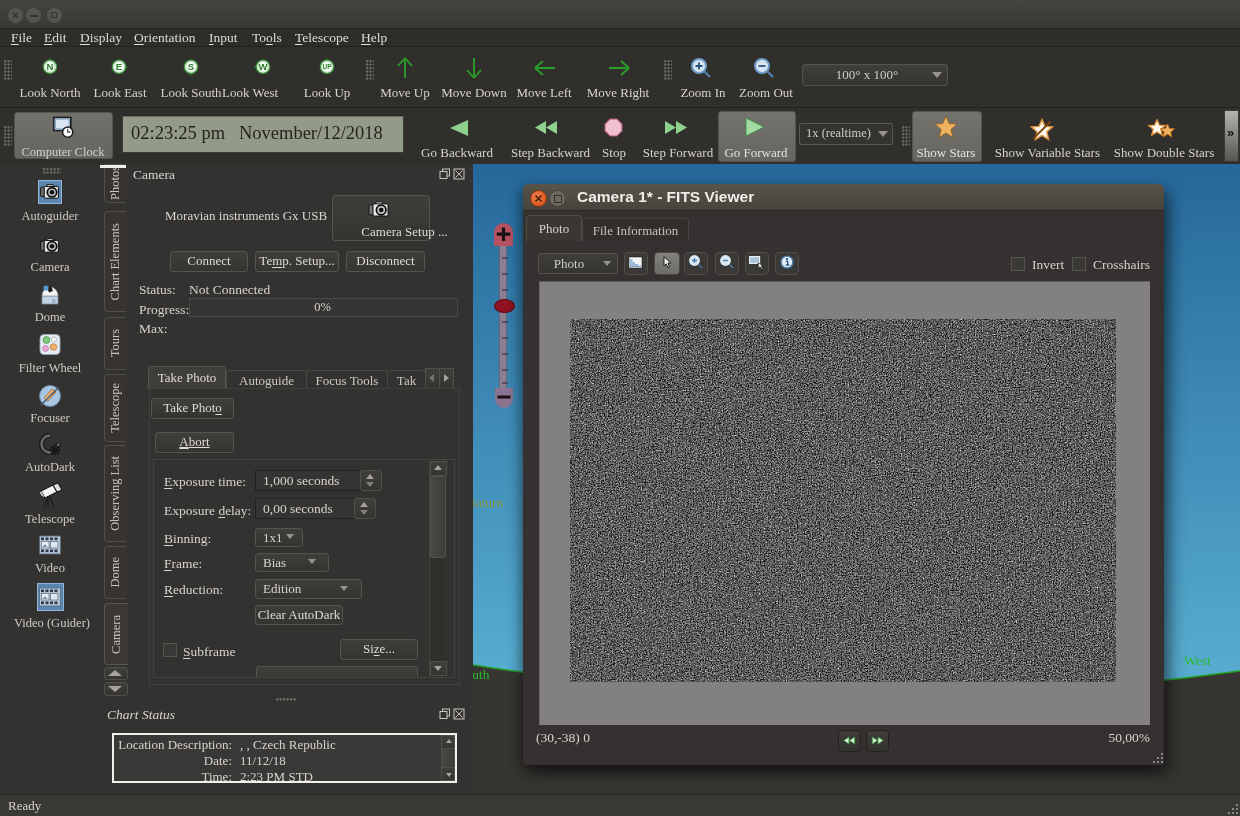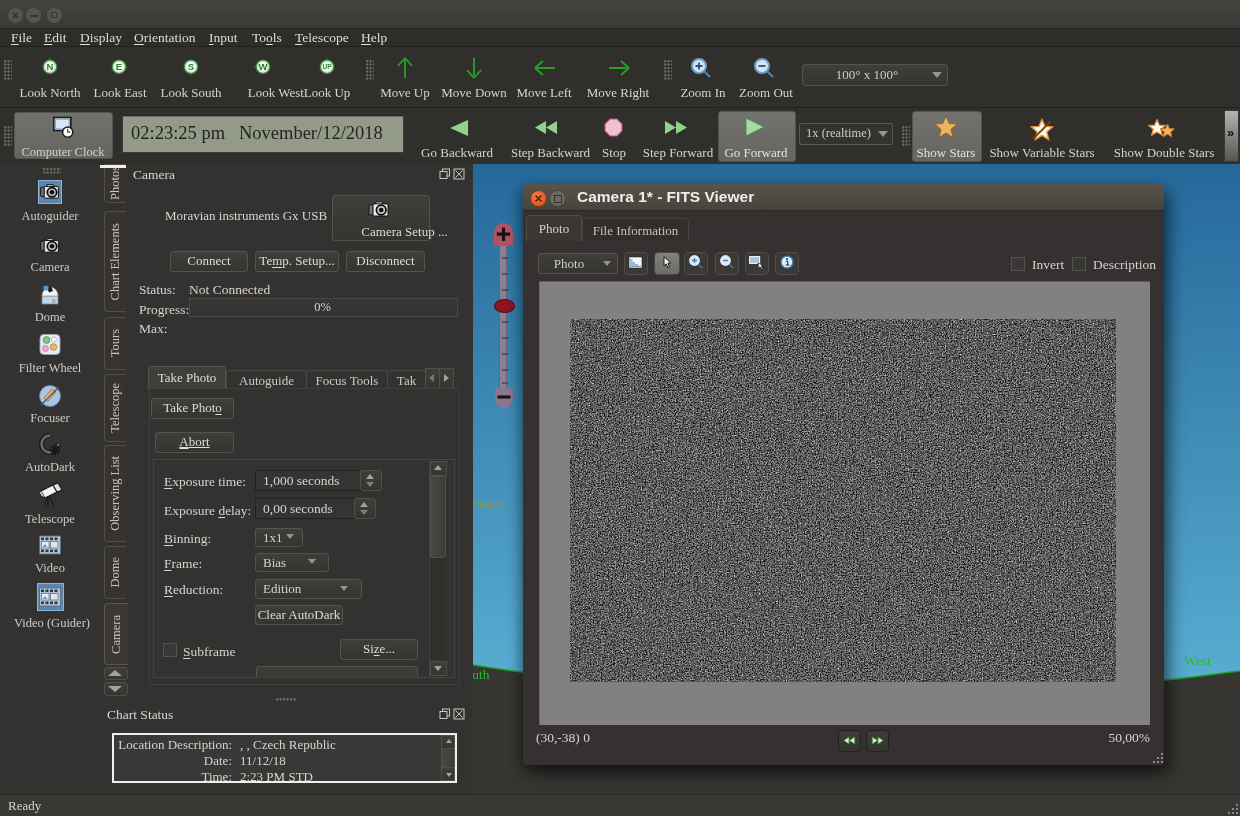--- a/index.html
+++ b/index.html
@@ -93,21 +93,21 @@
       <svg class="abs" style="left:317px;top:10px;" width="20" height="20" viewBox="0 0 20 20">
         <polygon points="10,0.5 13,4.5 7,4.5" fill="#1f6420"></polygon>
         <circle cx="10" cy="9.8" r="6.8" fill="url(#cgrad)" stroke="#3e8e3e" stroke-width="1.1"></circle>
         <text x="10" y="12.2" font-family="Liberation Sans" font-size="6.5" font-weight="bold" fill="#2a7a2a" text-anchor="middle">UP</text>
       </svg>
   <div class="abs vgrip" style="left:4px;top:13px;width:8px;height:21px;"></div>
 
     <div class="abs lbl" style="left:10px;top:38px;width:80px;text-align:center;">Look North</div>
     <div class="abs lbl" style="left:82px;top:38px;width:76px;text-align:center;">Look East</div>
     <div class="abs lbl" style="left:150px;top:38px;width:82px;text-align:center;">Look South</div>
-    <div class="abs lbl" style="left:222px;top:38px;width:82px;text-align:right;">Look West</div>
+    <div class="abs lbl" style="left:222px;top:38px;width:82px;text-align:left;">Look West</div>
     <div class="abs lbl" style="left:292px;top:38px;width:70px;text-align:center;">Look Up</div>
   <div class="abs vgrip" style="left:366px;top:13px;width:8px;height:21px;"></div>
 
   <svg class="abs" style="left:394px;top:9px;" width="22" height="24" viewBox="0 0 22 24">
     <path d="M11 22 L11 4 M11 2 L4 10 M11 2 L18 10" stroke="#2aa02a" stroke-width="1.8" fill="none"></path>
   </svg>
   <div class="abs lbl" style="left:370px;top:38px;width:70px;text-align:center;">Move Up</div>
   <svg class="abs" style="left:463px;top:9px;" width="22" height="24" viewBox="0 0 22 24">
     <path d="M11 2 L11 20 M11 22 L4 14 M11 22 L18 14" stroke="#2aa02a" stroke-width="1.8" fill="none"></path>
   </svg>
@@ -187,21 +187,21 @@
 
   <div class="abs" style="left:912px;top:3px;width:68px;height:49px;border-radius:3px;background:linear-gradient(#74726c,#67655f);border:1px solid #55534e;"></div>
   <svg class="abs" style="left:934px;top:7px;" width="24" height="24" viewBox="0 0 24 24">
     <polygon points="12,1 15.2,8.6 23,9 17,14.4 18.9,22.5 12,18 5.1,22.5 7,14.4 1,9 8.8,8.6" fill="#efb260" stroke="#8a5a20" stroke-width="0.8"></polygon>
   </svg>
   <div class="abs lbl" style="left:912px;top:37px;width:68px;text-align:center;color:#e3e1dd;">Show Stars</div>
   <svg class="abs" style="left:1030px;top:10px;" width="24" height="24" viewBox="0 0 24 24">
     <polygon points="12,1.5 15,8.4 22.5,8.8 16.8,13.9 18.6,21.5 12,17.3 5.4,21.5 7.2,13.9 1.5,8.8 9,8.4" fill="#fdf9f0" stroke="#e2953f" stroke-width="1.4"></polygon>
     <path d="M3.5 20.5 L20.5 3.5" stroke="#7c4510" stroke-width="1.8"></path>
   </svg>
-  <div class="abs lbl" style="left:984px;top:37px;width:116px;text-align:center;">Show Variable Stars</div>
+  <div class="abs lbl" style="left:984px;top:37px;width:116px;text-align:right;">Show Variable Stars</div>
   <svg class="abs" style="left:1147px;top:11px;" width="30" height="22" viewBox="0 0 30 22">
     <polygon points="10,0.8 12.4,6.2 18.2,6.5 13.8,10.3 15.2,16.1 10,12.9 4.8,16.1 6.2,10.3 1.8,6.5 7.6,6.2" fill="#fdf9f0" stroke="#e2953f" stroke-width="1.3"></polygon>
     <polygon points="20.5,5 22.5,9.5 27.5,9.8 23.7,13 24.9,17.9 20.5,15.2 16.1,17.9 17.3,13 13.5,9.8 18.5,9.5" fill="#f2b263" stroke="#c07020" stroke-width="1"></polygon>
   </svg>
   <div class="abs lbl" style="left:1106px;top:37px;width:116px;text-align:center;">Show Double Stars</div>
 
   <div class="abs" style="left:1224px;top:2px;width:13px;height:50px;background:linear-gradient(#b5b3af,#57554f);border:1px solid #3a3834;"></div>
   <div class="abs sans" style="left:1224px;top:17px;width:13px;text-align:center;font-size:13px;font-weight:bold;color:#111;">»</div>
 </div>
 
@@ -451,21 +451,21 @@
     <div class="abs" style="left:275px;top:1px;width:16px;height:215px;background:#302f2c;border-left:1px solid #454240;"></div>
     <div class="abs" style="left:276px;top:1px;width:15px;height:13px;background:linear-gradient(#403e3a,#353431);border:1px solid #514f4a;"></div>
     <div class="abs" style="left:280px;top:5px;width:0;height:0;border-left:4px solid transparent;border-right:4px solid transparent;border-bottom:5px solid #a5a29d;"></div>
     <div class="abs" style="left:276px;top:16px;width:14px;height:80px;background:linear-gradient(90deg,#4a4843,#3e3c38);border:1px solid #514f4a;border-radius:2px;"></div>
     <div class="abs" style="left:276px;top:201px;width:15px;height:13px;background:linear-gradient(#403e3a,#353431);border:1px solid #514f4a;"></div>
     <div class="abs" style="left:280px;top:206px;width:0;height:0;border-left:4px solid transparent;border-right:4px solid transparent;border-top:5px solid #a5a29d;"></div>
   </div>
 
   <div class="abs hgrip" style="left:172px;top:534px;width:20px;height:4px;"></div>
 
-  <div class="abs" style="left:3px;top:543px;font-size:13.5px;color:#d9d6d2;">Chart Status</div>
+  <div class="abs" style="left:3px;top:543px;font-size:13.5px;color:#d9d6d2;font-style:italic;">Chart Status</div>
   <svg class="abs" style="left:335px;top:544px;" width="12" height="12" viewBox="0 0 12 12">
     <rect x="3.5" y="1" width="7" height="7" fill="none" stroke="#c8c5c0" stroke-width="1"></rect>
     <rect x="1" y="3.5" width="7" height="7" fill="#343230" stroke="#c8c5c0" stroke-width="1"></rect>
   </svg>
   <svg class="abs" style="left:349px;top:544px;" width="12" height="12" viewBox="0 0 12 12">
     <rect x="1" y="1" width="10" height="10" fill="none" stroke="#c8c5c0" stroke-width="1"></rect>
     <path d="M2.5 2.5 L9.5 9.5 M9.5 2.5 L2.5 9.5" stroke="#c8c5c0" stroke-width="1"></path>
   </svg>
   <div class="abs" style="left:8px;top:569px;width:341px;height:46px;background:#3a3836;border:2px solid #f2f0ed;overflow:hidden;">
     <div style="position:absolute;left:0;top:2px;width:118px;text-align:right;font-size:13px;white-space:nowrap;color:#d6d3cf;">Location Description:</div>
@@ -534,21 +534,21 @@
   <div class="abs fbtn" style="left:252px;top:68px;"></div>
   <svg class="abs" style="left:257px;top:71px;" width="14" height="14" viewBox="0 0 14 14">
     <circle cx="7" cy="7" r="5.9" fill="#e2ecf6" stroke="#4a7fae" stroke-width="1.4"></circle>
     <circle cx="7" cy="4.1" r="1.2" fill="#2a5a8a"></circle>
     <path d="M5.7 6.3 L7.7 6.3 L7.7 10 M5.7 10 L9.3 10" stroke="#2a5a8a" stroke-width="1.3" fill="none"></path>
   </svg>
 
   <div class="abs cb" style="left:488px;top:73px;"></div>
   <div class="abs" style="left:509px;top:73px;font-size:13.5px;color:#d6d3cf;">Invert</div>
   <div class="abs cb" style="left:549px;top:73px;"></div>
-  <div class="abs" style="left:570px;top:73px;font-size:13.5px;color:#d6d3cf;">Description</div>
+  <div class="abs" style="left:570px;top:73px;font-size:13.5px;color:#d6d3cf;">Crosshairs</div>
 
   <div class="abs" style="left:16px;top:97px;width:610px;height:443px;background:#828080;border-top:1px solid #5f5d5c;border-left:1px solid #6a6868;"></div>
   <svg class="abs" style="left:47px;top:135px;" width="546" height="363">
     <filter id="noiseF" x="0" y="0" width="100%" height="100%" color-interpolation-filters="sRGB">
       <feTurbulence type="fractalNoise" baseFrequency="0.73" numOctaves="3" seed="11"></feTurbulence>
       <feColorMatrix type="saturate" values="0"></feColorMatrix>
       <feComponentTransfer>
         <feFuncR type="linear" slope="1.55" intercept="-0.42"></feFuncR>
         <feFuncG type="linear" slope="1.55" intercept="-0.42"></feFuncG>
         <feFuncB type="linear" slope="1.55" intercept="-0.42"></feFuncB>

